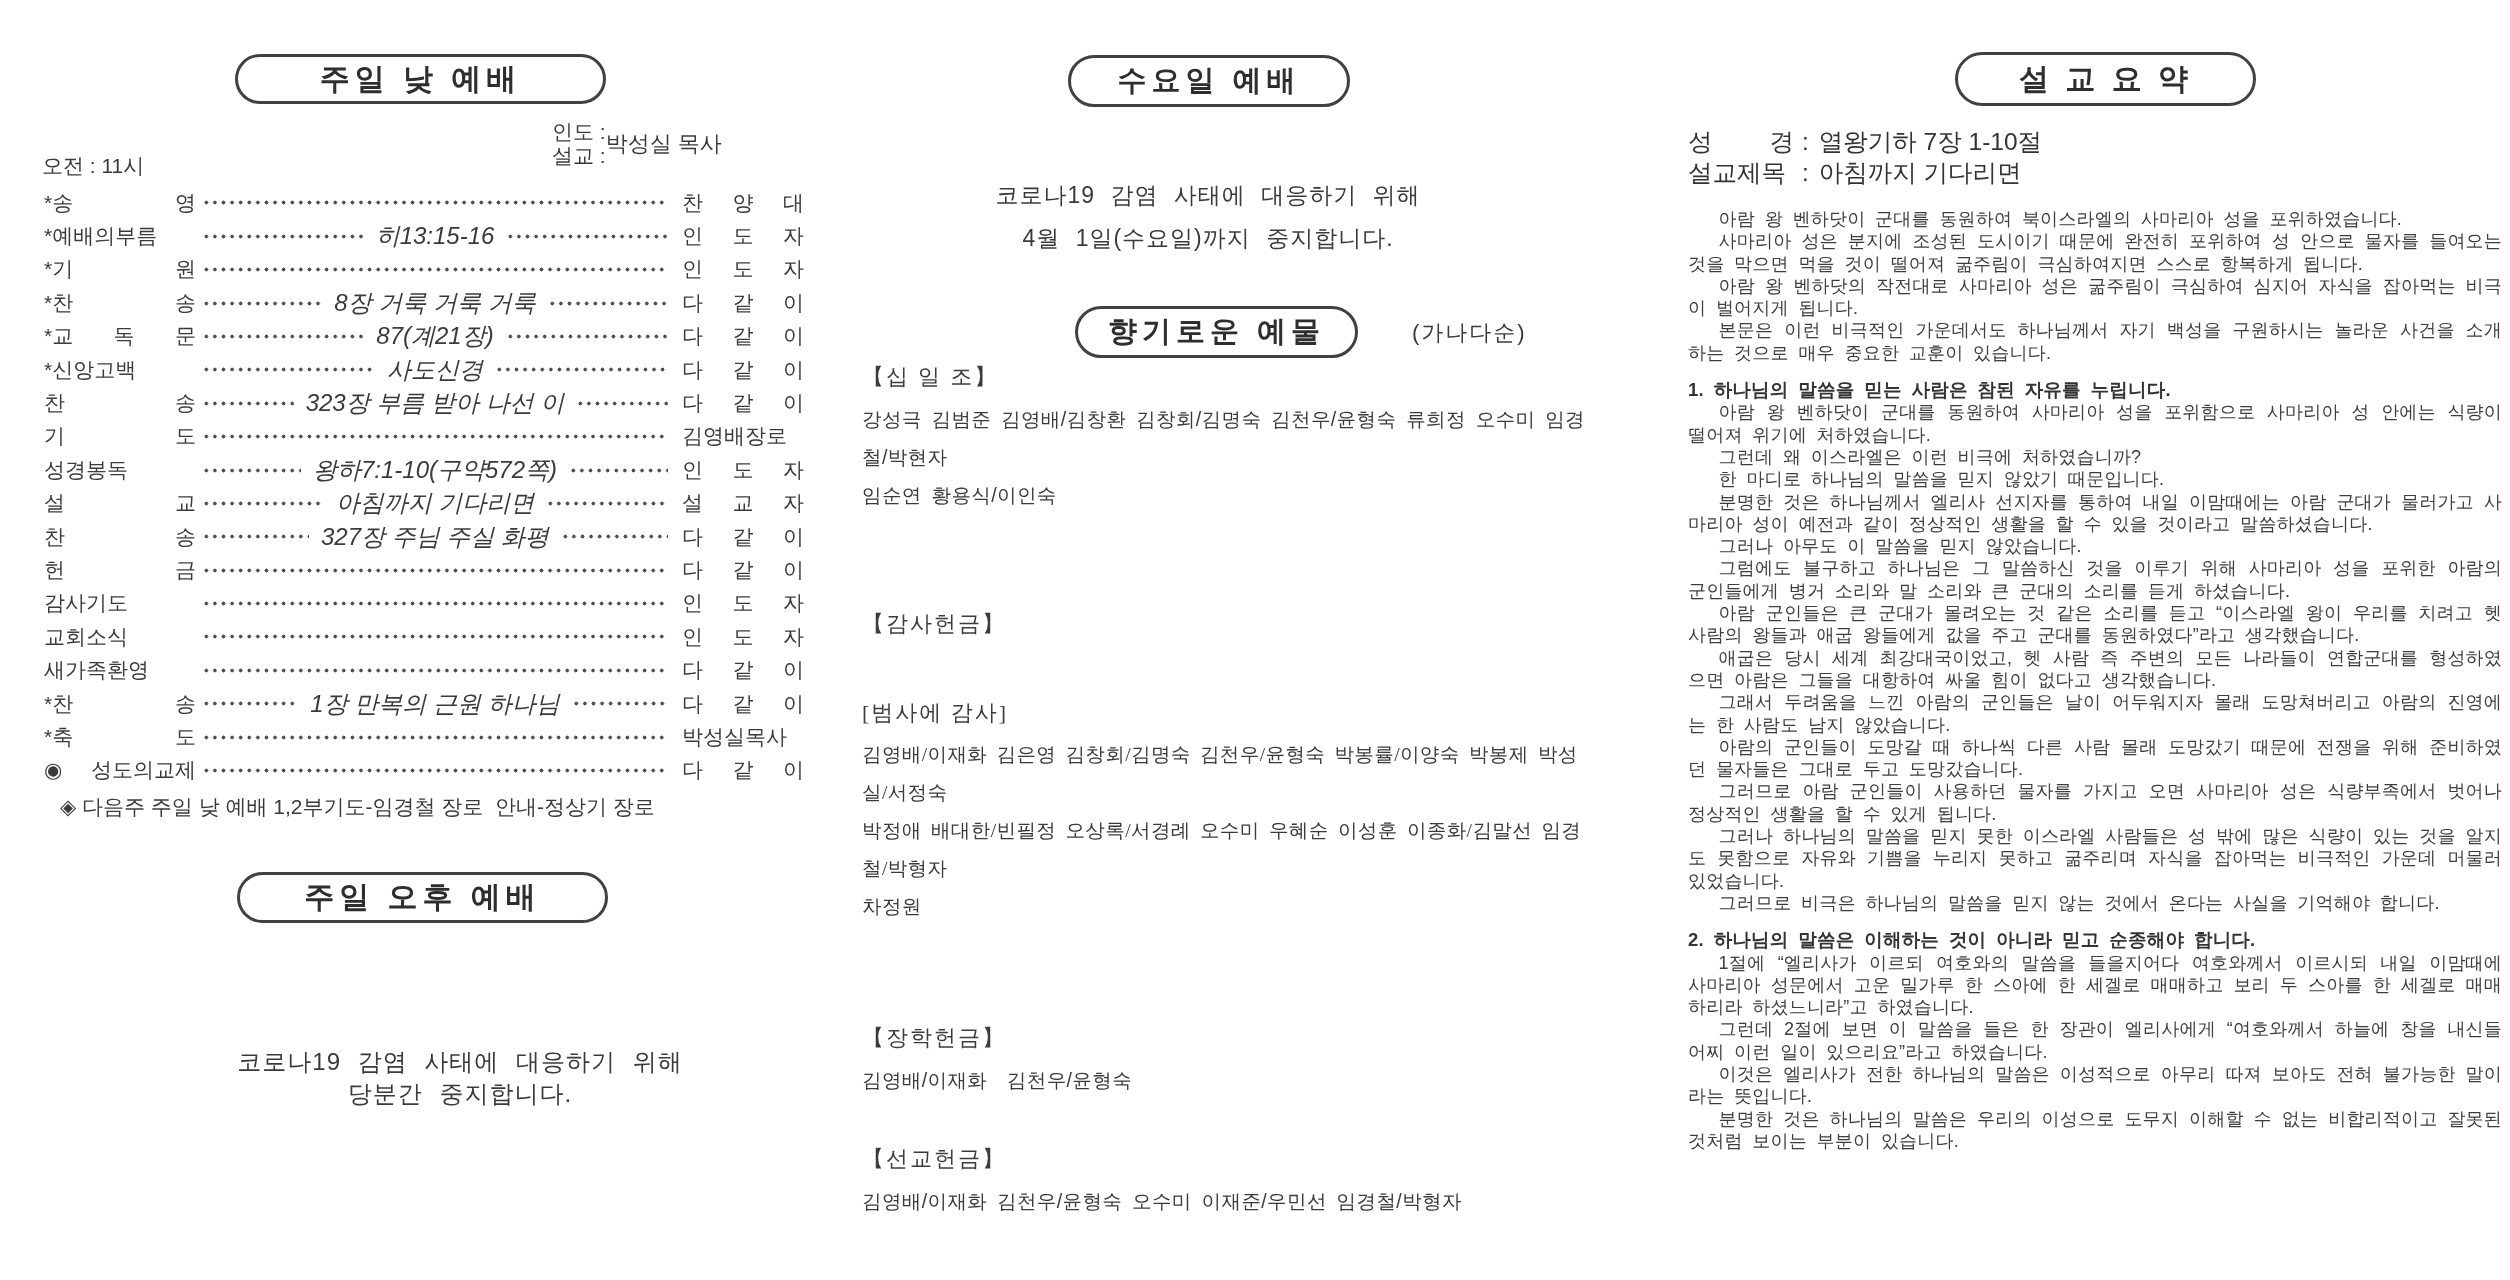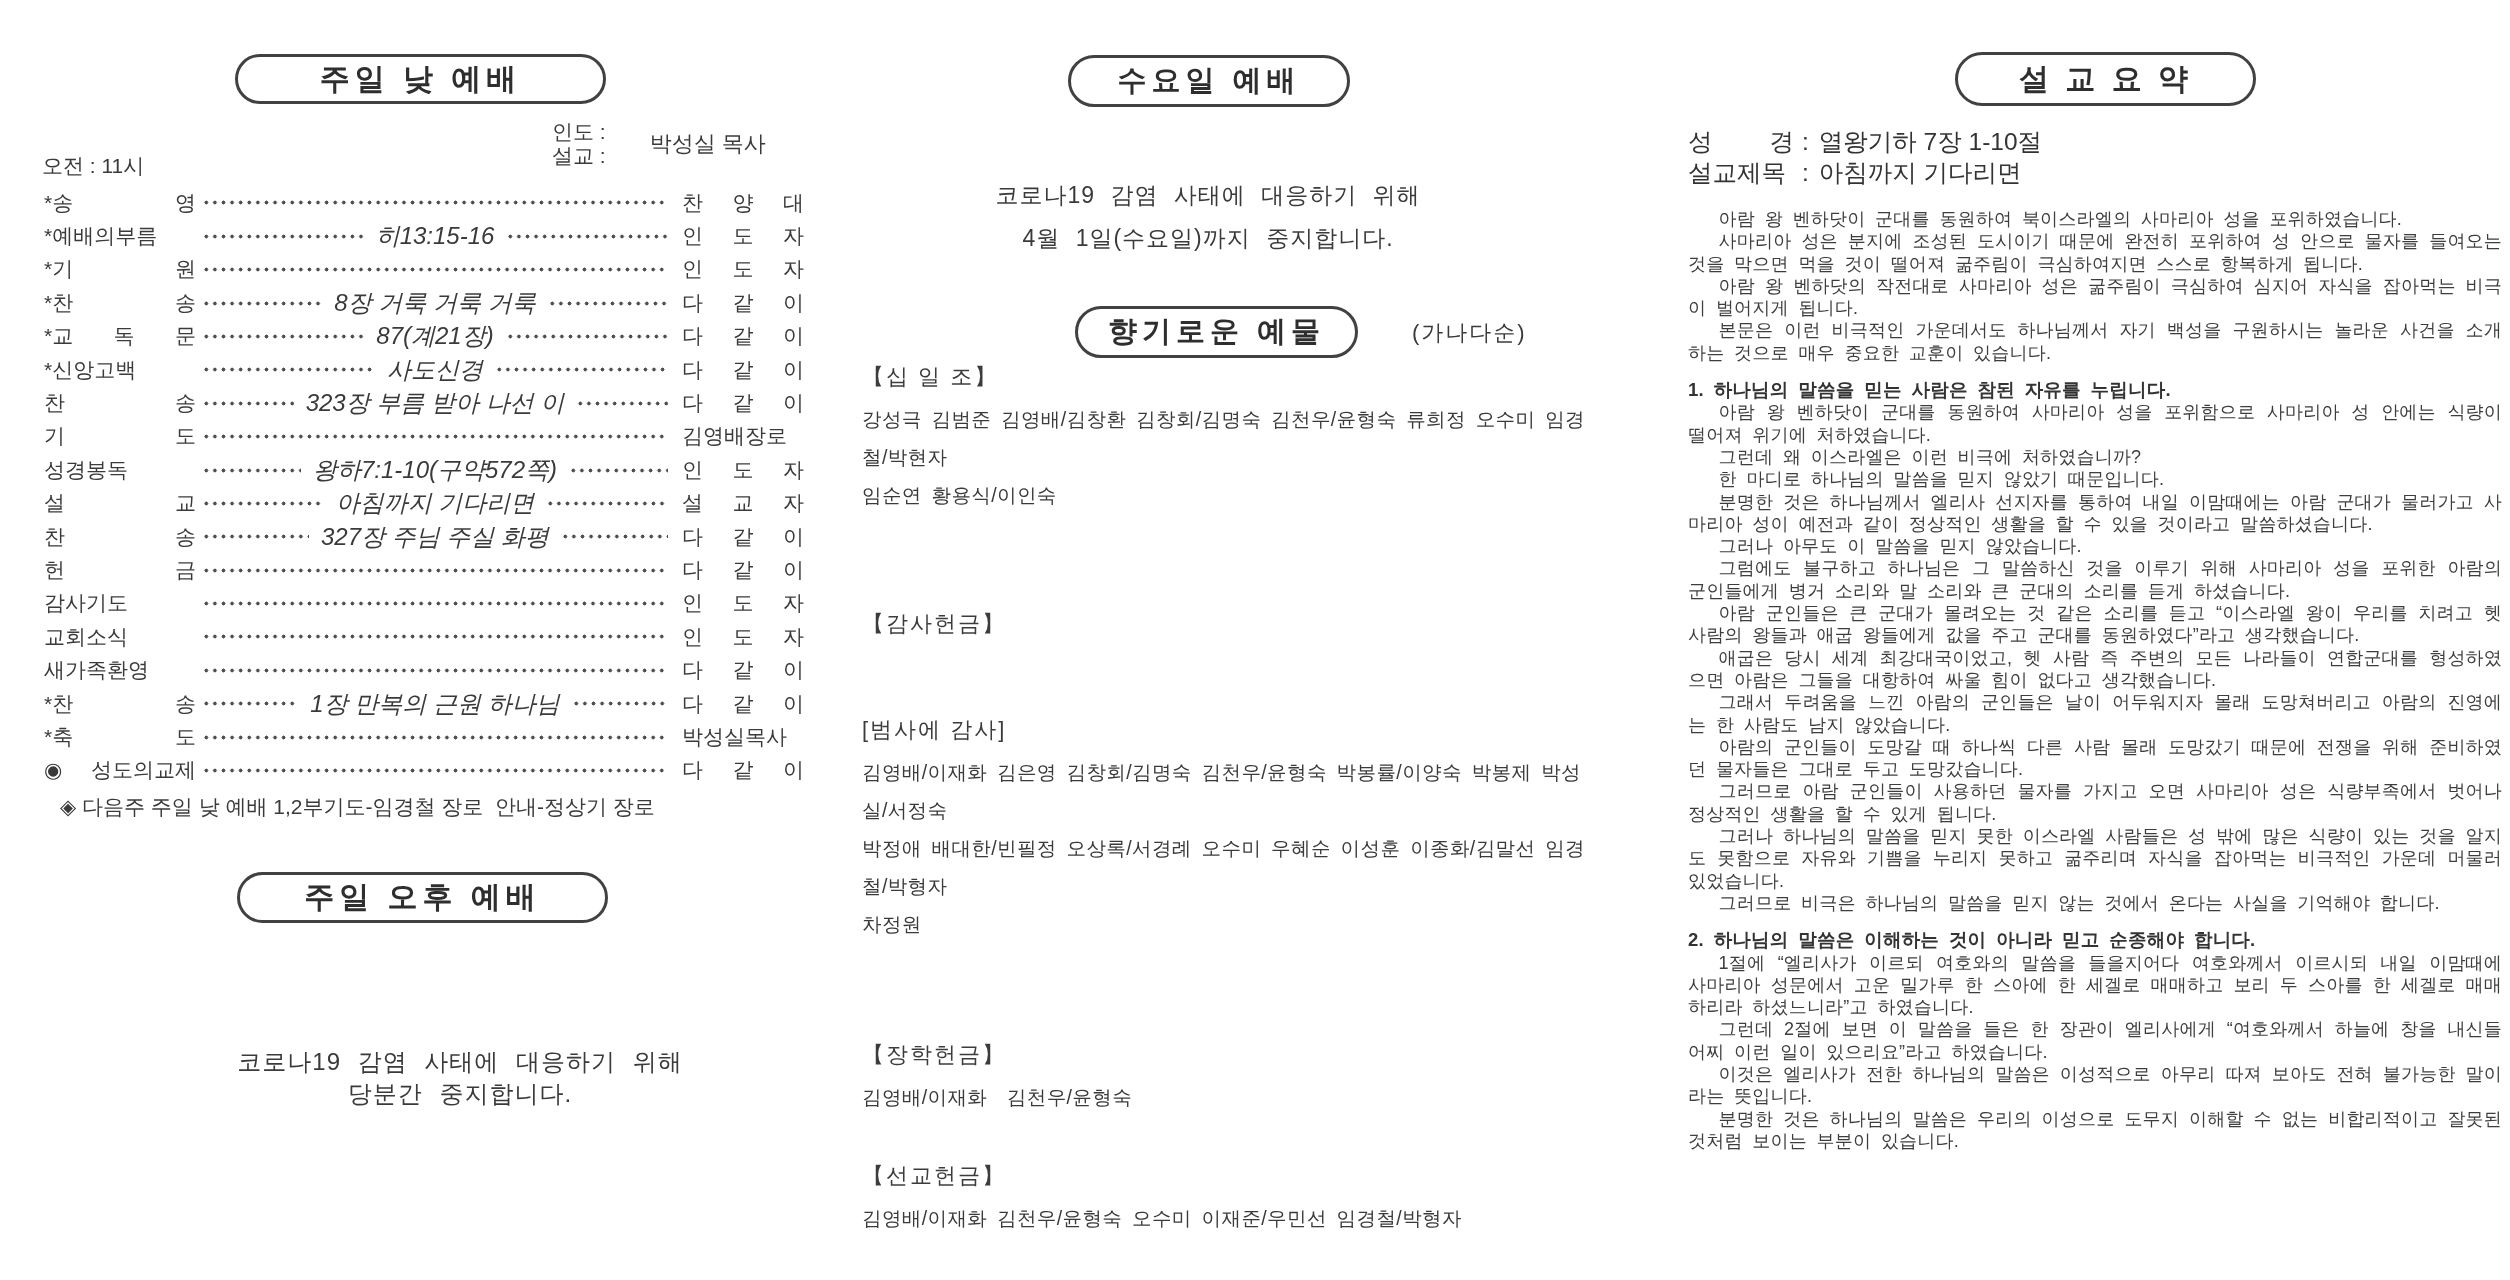--- a/index.html
+++ b/index.html
@@ -20,21 +20,21 @@
     font-weight:bold;color:#2e2e2e;background:transparent;
     letter-spacing:5px;
   }
   .pill-day{left:205px;top:54px;width:365px;height:44px;font-size:30px;}
   .pill-afternoon{left:207px;top:872px;width:365px;height:45px;font-size:30px;}
   .pill-wed{left:238px;top:55px;width:276px;height:46px;font-size:29px;}
   .pill-offering{left:245px;top:306px;width:277px;height:46px;font-size:29px;}
   .pill-summary{left:275px;top:52px;width:295px;height:48px;font-size:30px;letter-spacing:4px;}
 
   
-  .leaders{position:absolute;left:522px;top:120px;display:flex;align-items:center;gap:44px;}
+  .leaders{position:absolute;left:522px;top:120px;display:flex;align-items:center;}
   .leader-labels{font-size:21px;line-height:24px;color:#3a3a3a;text-align:left;}
   .leader-name{font-size:22px;margin-left:0;}
   .time{position:absolute;left:12px;top:152px;font-size:21px;}
 
   .service-list{position:absolute;left:14px;top:186px;width:760px;}
   .service-row{display:flex;align-items:center;height:33.4px;font-weight:500;}
   .svc-label{flex:0 0 152px;font-size:21px;text-align:justify;text-align-last:justify;white-space:nowrap;}
   .svc-content{font-size:24px;padding:0 6px;white-space:nowrap;font-style:italic;}
   .svc-role{flex:0 0 122px;margin-left:8px;font-size:21px;text-align:justify;text-align-last:justify;white-space:nowrap;}
   .svc-leader{
@@ -51,21 +51,21 @@
 
   
   .closure-wed{left:78px;top:180px;width:600px;font-size:23px;word-spacing:8px;letter-spacing:1px;}
   .closure-wed .closure-line + .closure-line{margin-top:12px;}
   .order-note{position:absolute;left:582px;top:318px;font-size:22px;letter-spacing:2px;}
   .offering-sections{position:absolute;left:32px;top:362px;width:740px;}
   .offering-title{font-size:22px;letter-spacing:2px;color:#3c3c3c;}
   .offering-lines{margin-top:8px;font-size:19.5px;line-height:38px;letter-spacing:0.4px;word-spacing:4px;}
   .offering-line{white-space:pre-wrap;}
   .offering-section:nth-child(2){margin-top:95px;}
-  .offering-section:nth-child(3){margin-top:76px;}
+  .offering-section:nth-child(3){margin-top:59px;font-family:Liberation Serif, serif;}
   .offering-section:nth-child(4){margin-top:97px;}
   .offering-section:nth-child(5){margin-top:45px;}
 
   
   .scripture{position:absolute;left:8px;top:126px;font-size:24.5px;line-height:31px;color:#333;}
   .scripture-row{white-space:nowrap;}
   .s-label{display:inline-block;width:106px;text-align:justify;text-align-last:justify;vertical-align:bottom;}
   .s-colon{margin:0 10px 0 8px;}
   .sermon{
     position:absolute;left:8px;top:208px;width:814px;

